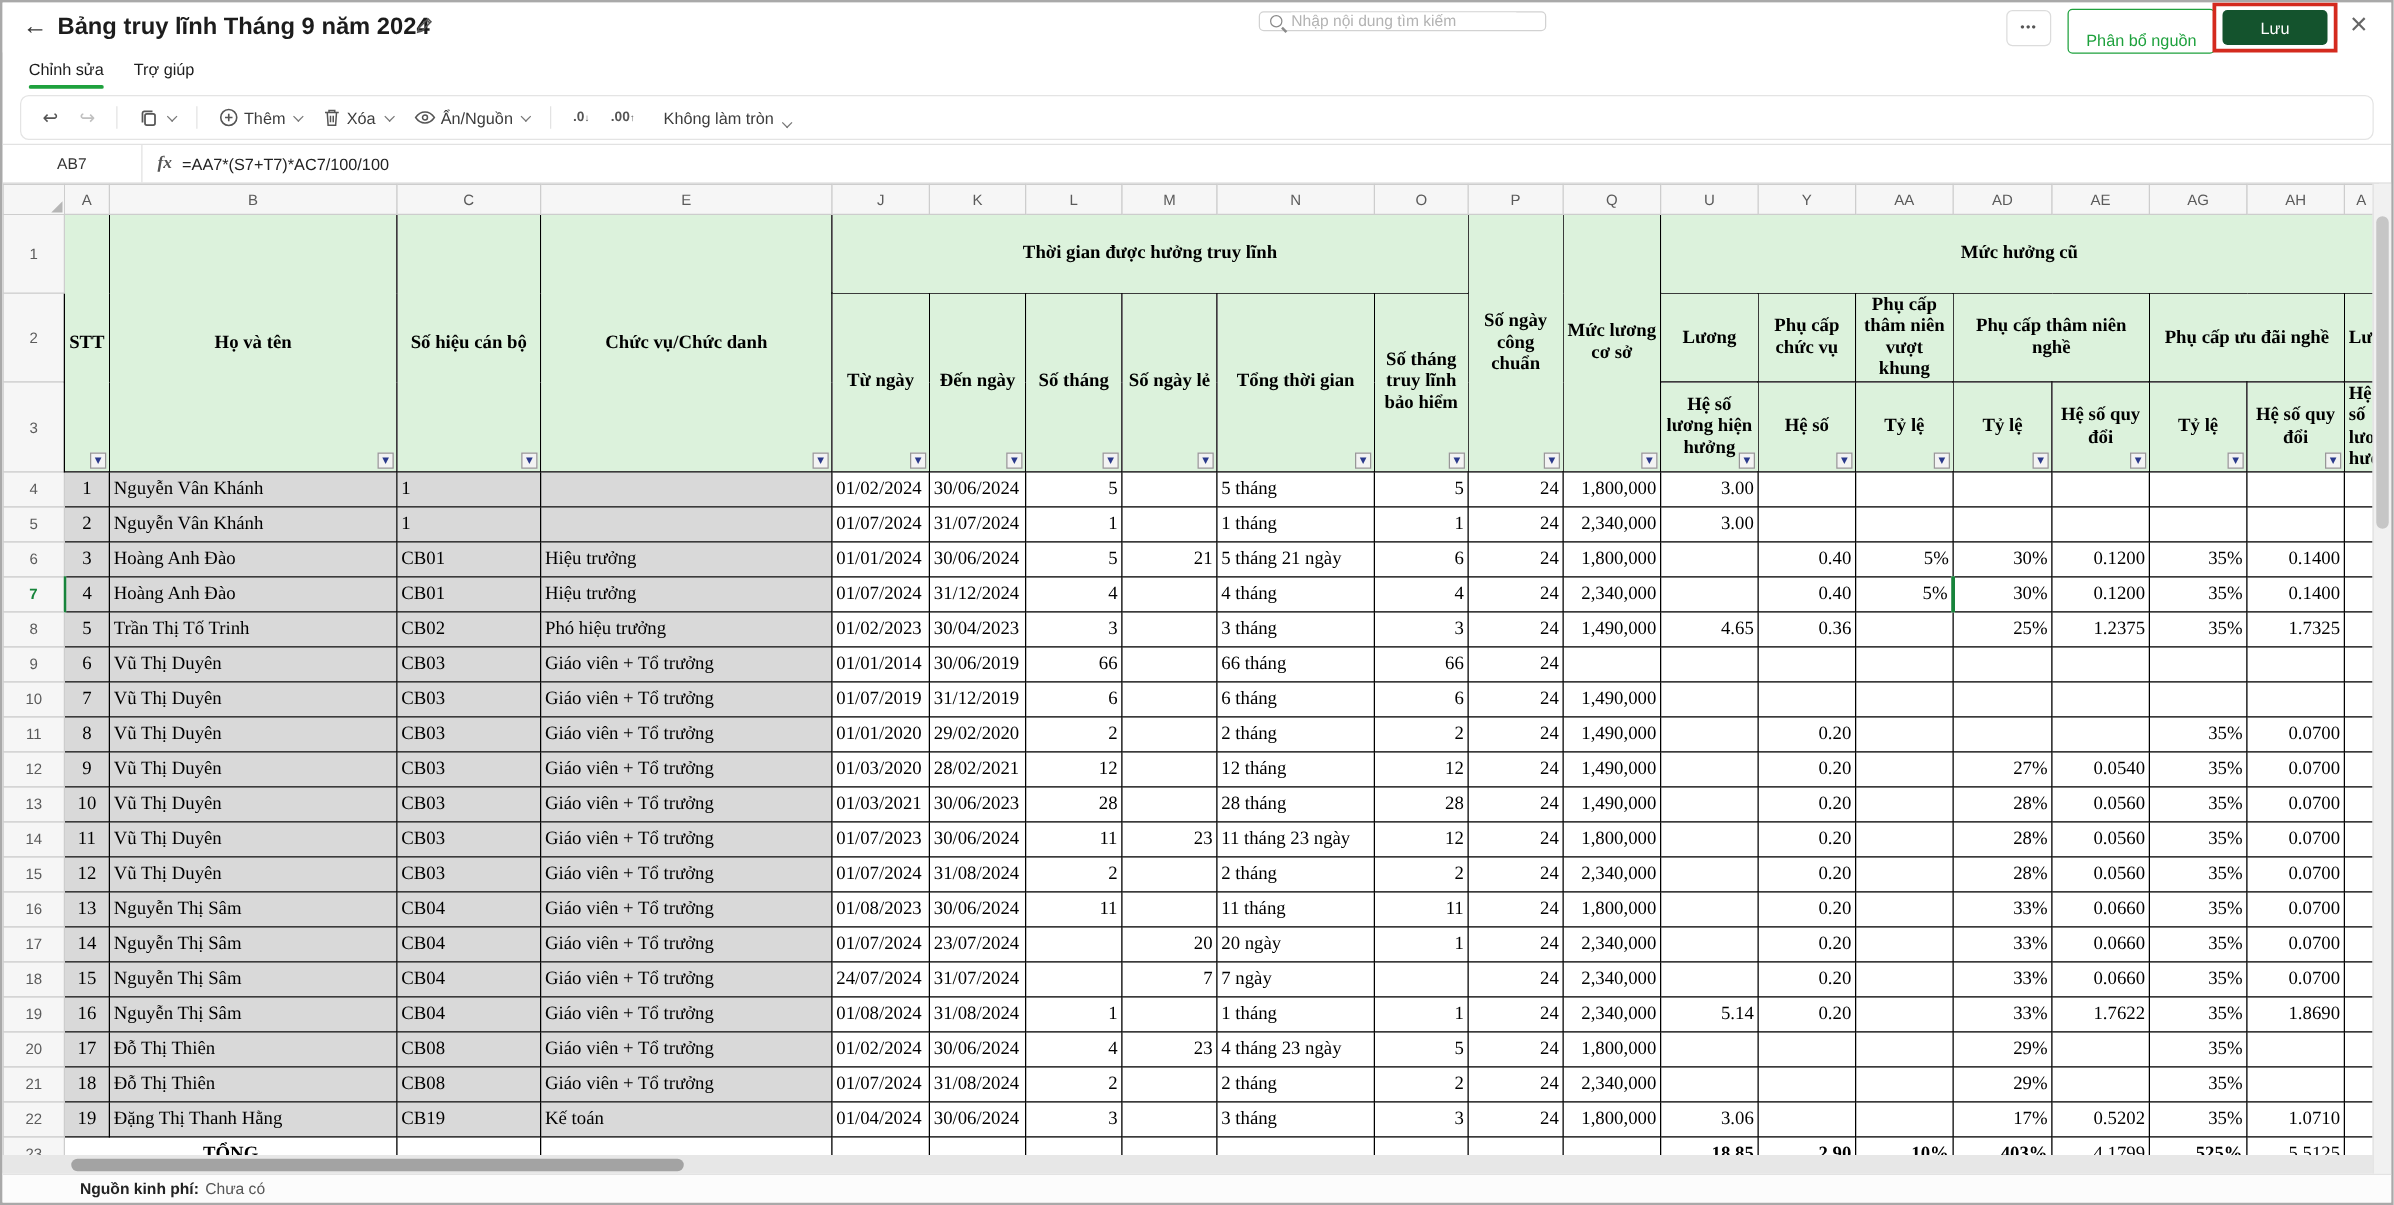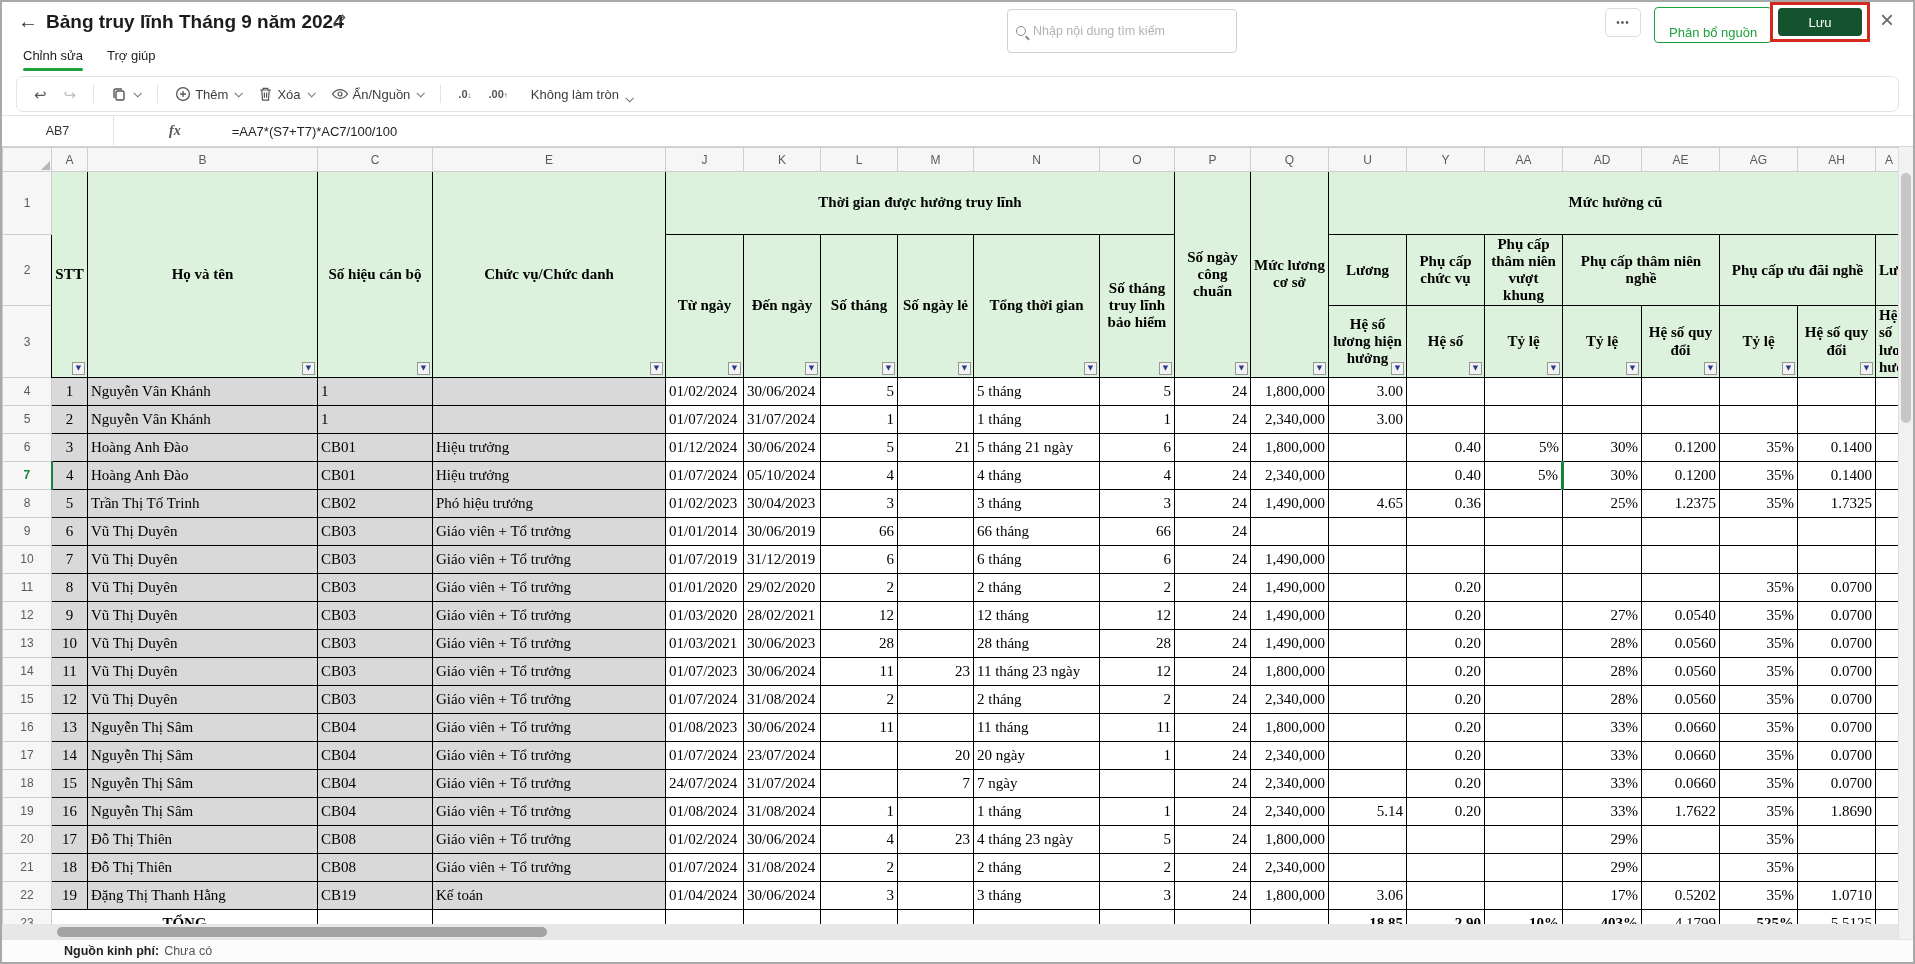--- a/index.html
+++ b/index.html
@@ -5,21 +5,21 @@
   * { margin:0; padding:0; box-sizing:border-box; }
   html,body { background:#dedede; }
   body { font-family:"Liberation Sans","DejaVu Sans",sans-serif; }
   .window { position:relative; width:1915px; height:964px; background:#fff; border:2px solid #a9a9a9; overflow:hidden; }
 
   
   .topbar { position:relative; height:40px; background:#fff; }
   .back { position:absolute; left:16px; top:8px; font-size:20px; color:#333; cursor:pointer; }
   .title { position:absolute; left:44px; top:9px; font-size:19px; font-weight:700; color:#1c1c1c; }
   .pencil { position:absolute; left:330px; top:11px; }
-  .searchbox { position:absolute; left:1005px; top:7px; width:230px; height:44px; border:1px solid #d2d2d2; border-radius:4px; background:#fff; display:flex; align-items:center; padding:0 8px; }
+  .searchbox { position:absolute; left:1005px; top:7px; width:230px; height:16px; border:1px solid #d2d2d2; border-radius:4px; background:#fff; display:flex; align-items:center; padding:0 8px; }
   .mag { width:10px; height:10px; border:1.6px solid #8a8a8a; border-radius:50%; position:relative; flex:none; }
   .mag::after { content:""; position:absolute; width:5px; height:1.6px; background:#8a8a8a; transform:rotate(45deg); left:8px; top:10px; }
   .searchbox input { border:none; outline:none; margin-left:7px; font-size:12.5px; width:180px; color:#333; font-family:"Liberation Sans",sans-serif; }
   .searchbox input::placeholder { color:#b3b3b3; }
   .morebtn { position:absolute; left:1603px; top:6px; width:36px; height:29px; border:1px solid #dcdcdc; border-radius:5px; background:#fff; color:#555; font-size:10px; letter-spacing:1px; cursor:pointer; }
   .allocbtn { position:absolute; left:1652px; top:5px; height:30px; padding:17px 14px; border:1px solid #1ea13d; border-radius:4px; background:#fff; color:#1ea13d; font-size:13px; cursor:pointer; font-family:"Liberation Sans",sans-serif; }
   .savewrap { position:absolute; left:1776px; top:6px; }
   .savebtn { width:84px; height:28px; background:#14532d; color:#fff; border:none; border-radius:4px; font-size:13px; cursor:pointer; font-family:"Liberation Sans",sans-serif; }
   .redbox { position:absolute; left:-8px; top:-6px; right:-8px; bottom:-6px; border:3px solid #d42a1e; pointer-events:none; }
   .closex { position:absolute; left:1878px; top:4px; font-size:24px; color:#666; cursor:pointer; }
@@ -34,21 +34,21 @@
   .toolbar { height:36px; border:1px solid #e4e4e4; border-radius:7px; display:flex; align-items:center; padding:0 12px; gap:7px; }
   .tbtn { display:flex; align-items:center; gap:4px; padding:4px 5px; border-radius:4px; color:#3c3c3c; font-size:13px; cursor:pointer; }
   .tico { font-size:15px; color:#555; line-height:1; }
   .tico.dis { color:#c0c0c0; }
   .sep { width:1px; height:18px; background:#e3e3e3; margin:0 5px; }
   .chev { width:6px; height:6px; border-right:1.4px solid #777; border-bottom:1.4px solid #777; transform:rotate(45deg) translateY(-1px); margin-left:3px; flex:none; }
   .dec { font-size:11px; font-weight:700; color:#555; }
   .dec small { font-size:8px; }
 
   
-  .fbar { height:32px; border-top:1px solid #e2e2e2; border-bottom:1px solid #d5d5d5; display:flex; align-items:center;gap:43px; }
+  .fbar { height:32px; border-top:1px solid #e2e2e2; border-bottom:1px solid #d5d5d5; display:flex; align-items:center; }
   .nbox { width:112px; height:100%; display:flex; align-items:center; justify-content:center; font-size:12.5px; color:#333; border-right:1px solid #e2e2e2; }
   .fx { font-family:"Liberation Serif",serif; font-style:italic; font-weight:700; color:#555; font-size:14px; margin:0 8px 0 12px; }
   .ftext { font-size:13px; color:#222; }
 
   
   .gridarea { position:relative; background:#ececec; height:820px; }
   table.grid { border-collapse:collapse; table-layout:fixed; width:1900px; font-family:"Liberation Serif","DejaVu Serif",serif; }
   .grid td { overflow:hidden; vertical-align:middle; }
   td.colL, td.rn { background:#f6f6f6; border:1px solid #cdcdcd; color:#5b5b5b; font-family:"Liberation Sans",sans-serif; font-size:12px; text-align:center; font-weight:400; }
   td.corner { background:#f6f6f6; border:1px solid #cdcdcd; position:relative; }
@@ -298,21 +298,21 @@
             <td class="d r"></td>
             <td class="d r"></td>
             <td class="d"></td>
           </tr>
           <tr style="height:28px">
             <td class="rn">6</td>
             <td class="d c gray">3</td>
             <td class="d l gray">Hoàng Anh Đào</td>
             <td class="d l gray">CB01</td>
             <td class="d l gray">Hiệu trưởng</td>
-            <td class="d l">01/12/2024</td>
+            <td class="d l">01/01/2024</td>
             <td class="d l">30/06/2024</td>
             <td class="d r">5</td>
             <td class="d r">21</td>
             <td class="d l">5 tháng 21 ngày</td>
             <td class="d r">6</td>
             <td class="d r">24</td>
             <td class="d r">1,800,000</td>
             <td class="d r"></td>
             <td class="d r">0.40</td>
             <td class="d r">5%</td>
@@ -322,21 +322,21 @@
             <td class="d r">0.1400</td>
             <td class="d"></td>
           </tr>
           <tr style="height:28px">
             <td class="rn sel">7</td>
             <td class="d c gray">4</td>
             <td class="d l gray">Hoàng Anh Đào</td>
             <td class="d l gray">CB01</td>
             <td class="d l gray">Hiệu trưởng</td>
             <td class="d l">01/07/2024</td>
-            <td class="d l">05/10/2024</td>
+            <td class="d l">31/12/2024</td>
             <td class="d r">4</td>
             <td class="d r"></td>
             <td class="d l">4 tháng</td>
             <td class="d r">4</td>
             <td class="d r">24</td>
             <td class="d r">2,340,000</td>
             <td class="d r"></td>
             <td class="d r">0.40</td>
             <td class="d r">5%</td>
             <td class="d r selL">30%</td>

